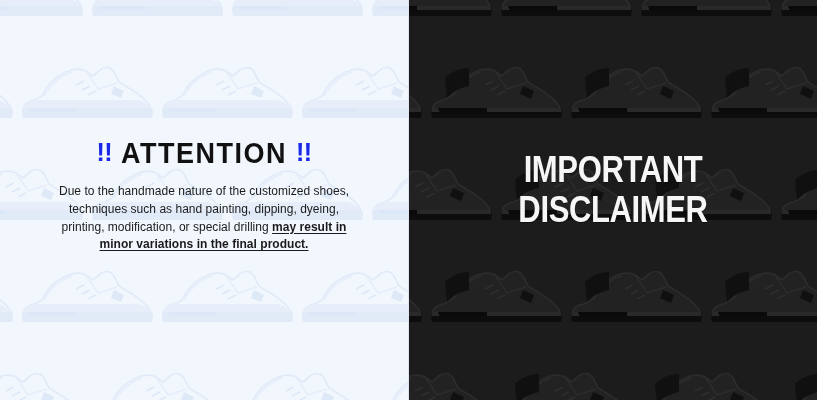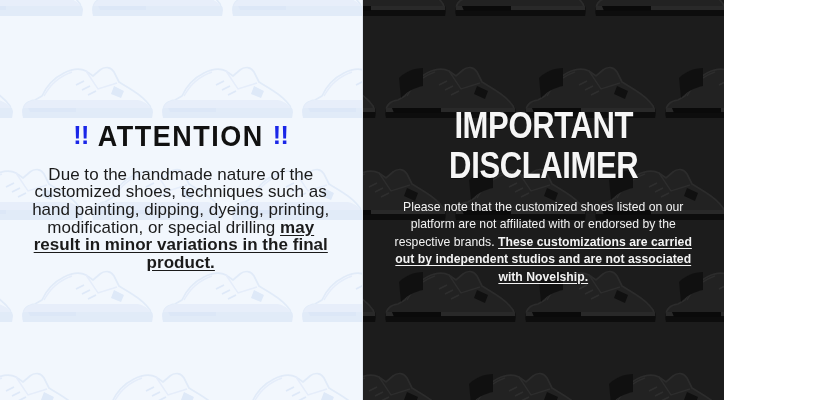--- a/index.html
+++ b/index.html
@@ -8,21 +8,21 @@
   html, body {
     width:835px;
     height:400px;
     overflow:hidden;
     background:#ffffff;
     font-family:"Liberation Sans", sans-serif;
   }
 
   .banner {
     position:relative;
-    width:724px;
+    width:817px;
     height:400px;
     display:flex;
   }
 
   
   .panel {
     position:relative;
     height:400px;
     overflow:hidden;
     display:flex;
@@ -67,21 +67,21 @@
     letter-spacing:-0.02em;
     font-size:25px;
     display:inline-block;
     vertical-align:1px;
   }
   .attn-head .bang.lead { margin-right:9px; }
   .attn-head .bang.trail { margin-left:9px; }
   .attn-head .word { display:inline-block; }
 
   .attn-body {
-    font-size:17px;
+    font-size:12px;
     line-height:17.6px;
     color:#1b1b1b;
     letter-spacing:0.002em;
     max-width:305px;
     margin:0 auto;
   }
   .attn-body .stress {
     font-weight:bold;
     text-decoration:underline;
     text-underline-offset:2px;
@@ -240,17 +240,16 @@
         </g>
       </svg>
     </div>
 
     <div class="panel-content">
       <h2 class="disc-head">
         <span class="hl">IMPORTANT</span>
         <span class="hl">DISCLAIMER</span>
       </h2>
 
-      <p class="disc-body"><span>Please note that the customized shoes listed on our platform are not affiliated with or endorsed by the respective brands. </span><span class="stress">These customizations are carried out by independent studios and are not associated with Novelship.</span></p>
     </div>
   </section>
 
 </div>
 
 </body></html>

